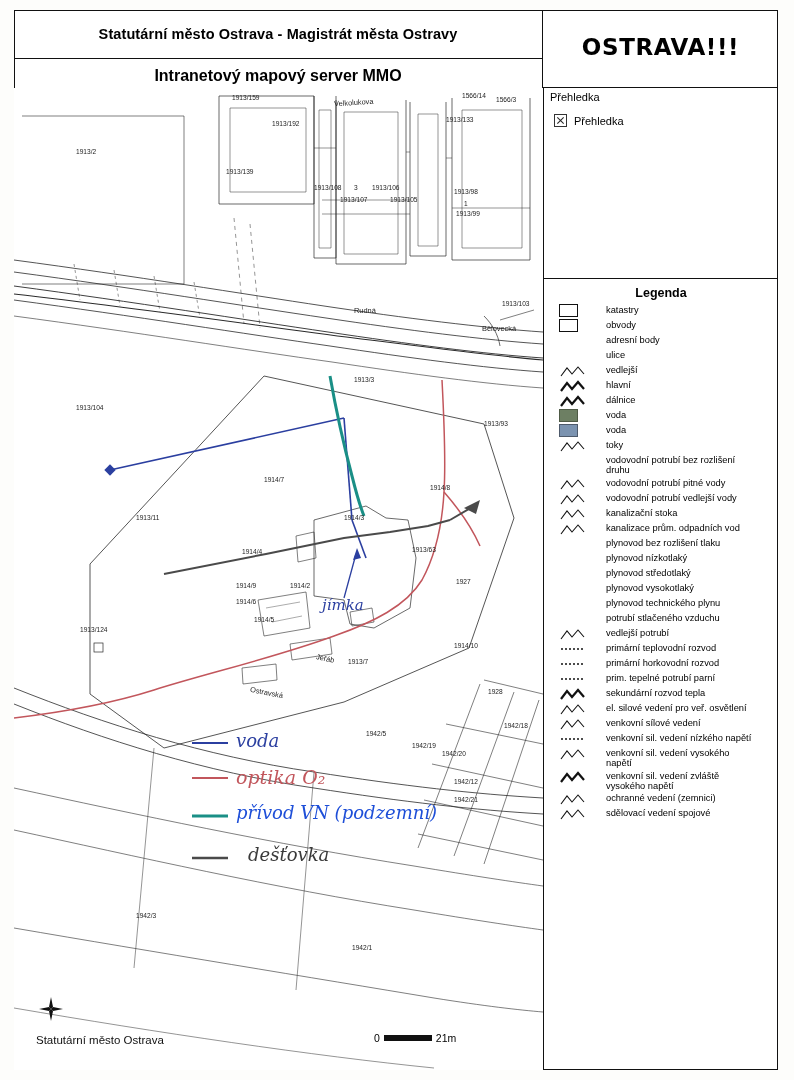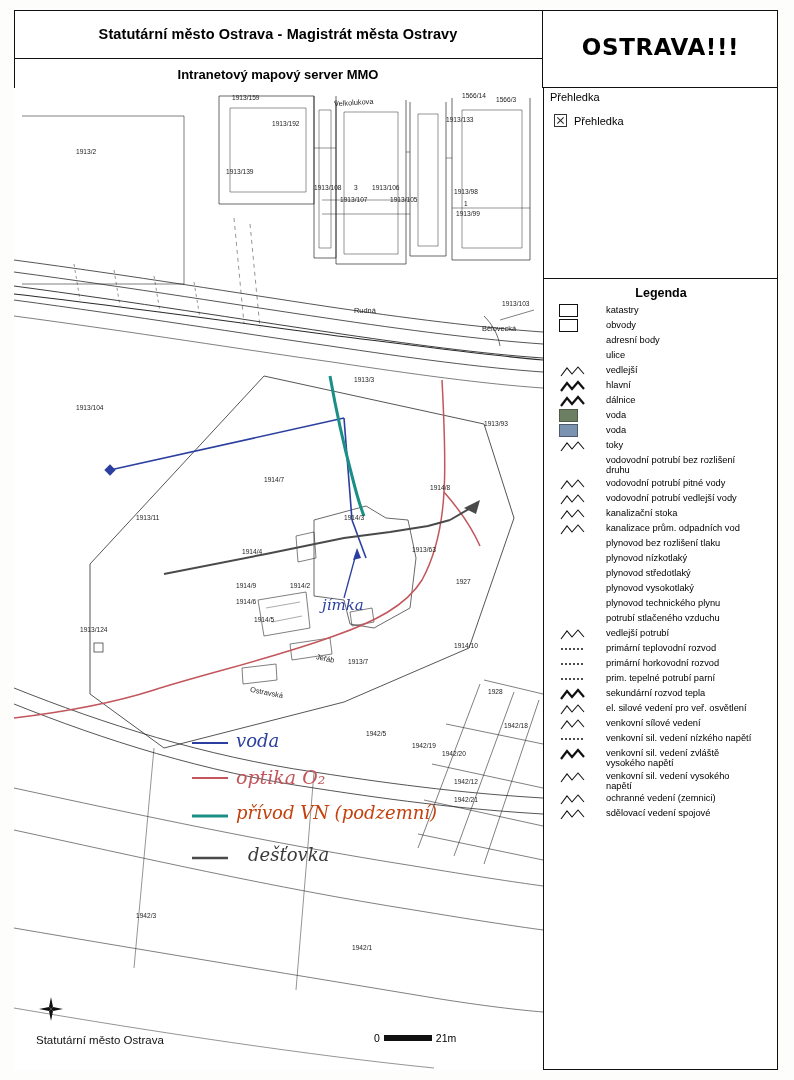--- a/index.html
+++ b/index.html
@@ -57,21 +57,21 @@
   .hdr-sep {
     position: absolute;
     left: 0; right: 0; top: 48px;
     height: 1px;
     background: #111;
   }
   .hdr-sub {
     position: absolute;
     left: 0; right: 0; top: 57px;
     text-align: center;
-    font-size: 13px;
+    font-size: 16px;
     font-weight: bold;
   }
   .hdr-right {
     position: absolute;
     left: 543px;
     top: 10px;
     width: 235px;
     height: 78px;
     box-sizing: border-box;
     border-bottom: 1px solid #111;
@@ -219,21 +219,21 @@
   
   .hand {
     position: absolute;
     font-family: "DejaVu Serif", serif;
     font-style: italic;
     font-size: 15px;
     white-space: nowrap;
   }
   .hand.blue { color: #2b3fa0; }
   .hand.red  { color: #c2565c; }
-  .hand.teal { color: #c2410c; }
+  .hand.teal { color: #1d4ed8; }
   .hand.dark { color: #3a3a3a; margin-left: 12px; }
 
   .parcel {
     position: absolute;
     font-size: 6.6px;
     color: #222;
     white-space: nowrap;
     font-family: "Liberation Sans", sans-serif;
   }
   .streetlbl {
@@ -507,32 +507,32 @@
               <i style="left: 12px;"></i>
               <i style="left: 16px;"></i>
               <i style="left: 20px;"></i>
             </span>
           </span>
           <span class="leg-lbl">venkovní sil. vedení nízkého napětí</span>
         </div>
         <div class="leg-item">
           <span class="leg-sym">
             <svg class="sym-zig" width="26" height="13" viewBox="0 0 26 13">
+              <path d="M1,11 L7,3 L12,9 L18,2 L24,9" fill="none" stroke="#111" stroke-width="1.1"></path>
+            </svg>
+          </span>
+          <span class="leg-lbl">venkovní sil. vedení vysokého napětí</span>
+        </div>
+        <div class="leg-item">
+          <span class="leg-sym">
+            <svg class="sym-zig" width="26" height="13" viewBox="0 0 26 13">
               <path d="M1,11 L7,3 L12,9 L18,2 L24,9" fill="none" stroke="#111" stroke-width="2.2"></path>
             </svg>
           </span>
           <span class="leg-lbl">venkovní sil. vedení zvláště vysokého napětí</span>
-        </div>
-        <div class="leg-item">
-          <span class="leg-sym">
-            <svg class="sym-zig" width="26" height="13" viewBox="0 0 26 13">
-              <path d="M1,11 L7,3 L12,9 L18,2 L24,9" fill="none" stroke="#111" stroke-width="1.1"></path>
-            </svg>
-          </span>
-          <span class="leg-lbl">venkovní sil. vedení vysokého napětí</span>
         </div>
         <div class="leg-item">
           <span class="leg-sym">
             <svg class="sym-zig" width="26" height="13" viewBox="0 0 26 13">
               <path d="M1,11 L7,3 L12,9 L18,2 L24,9" fill="none" stroke="#111" stroke-width="1.1"></path>
             </svg>
           </span>
           <span class="leg-lbl">ochranné vedení (zemnici)</span>
         </div>
         <div class="leg-item">

